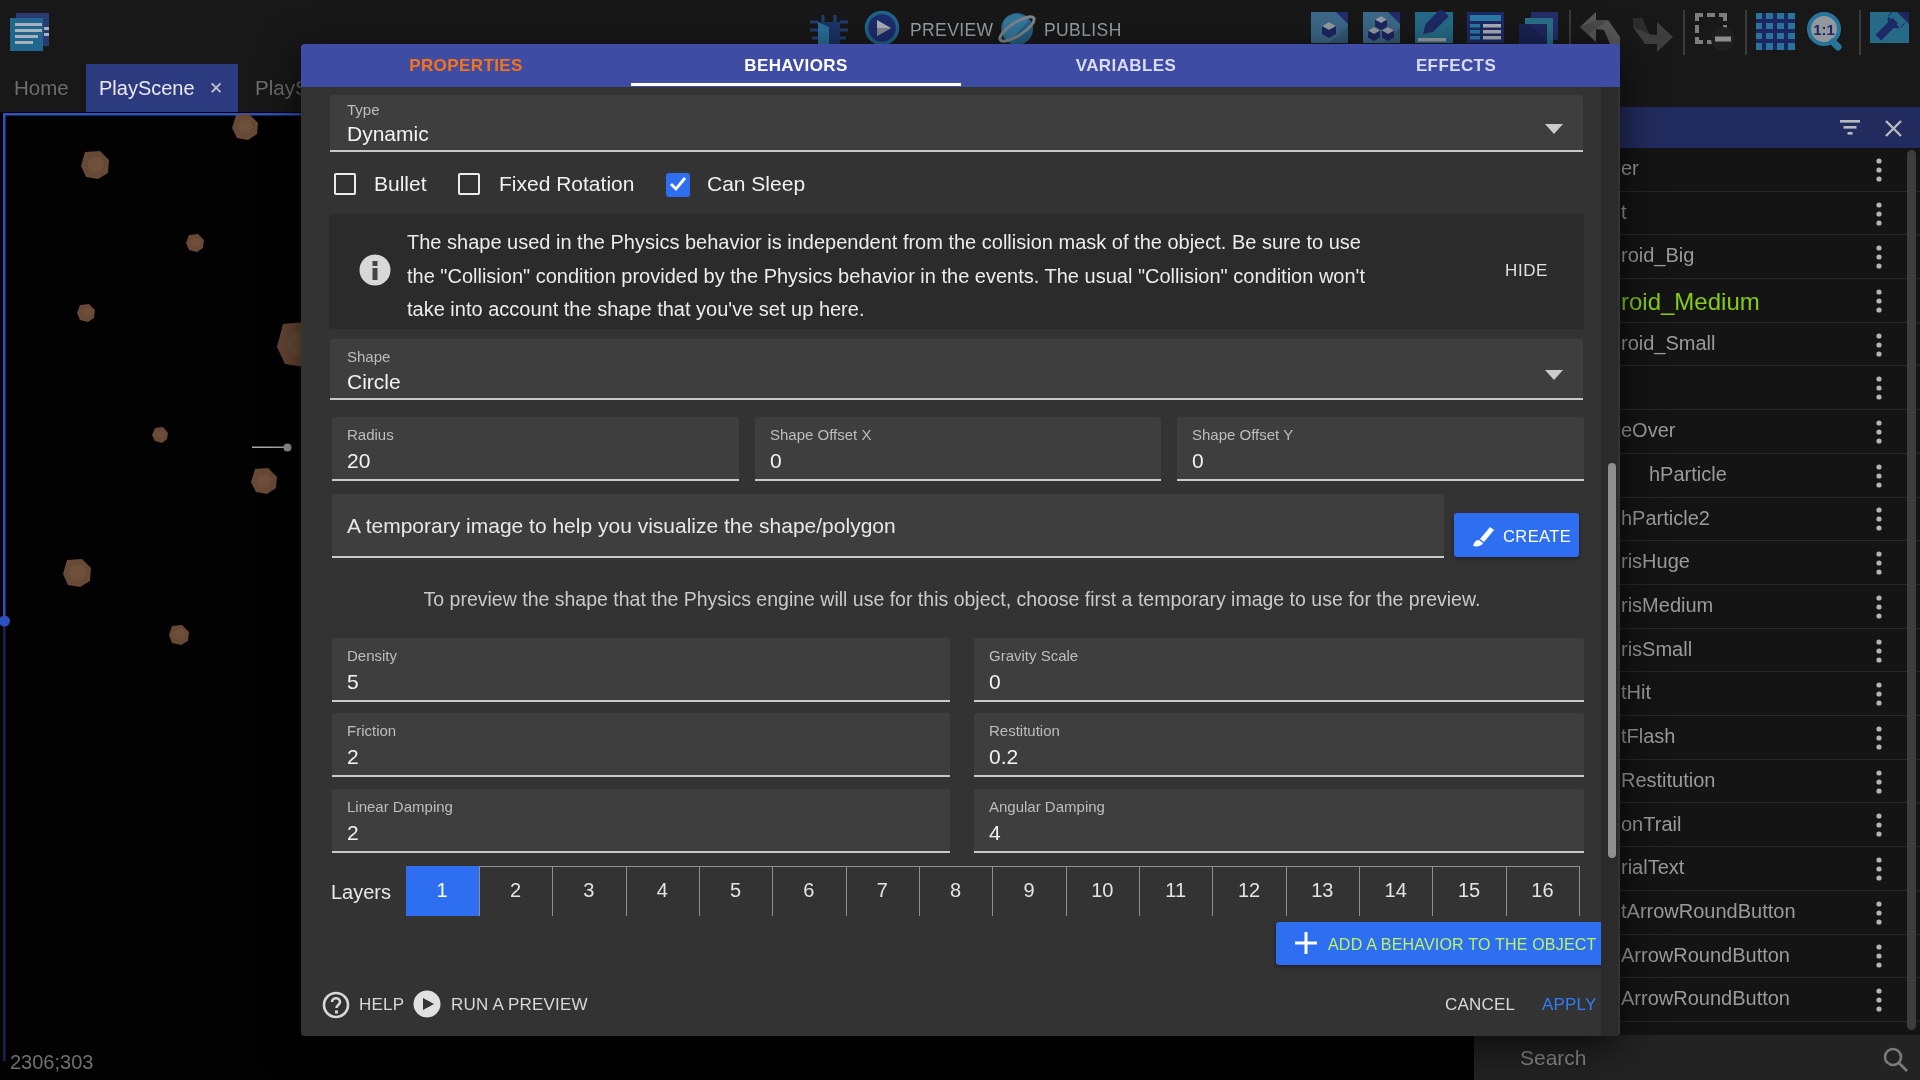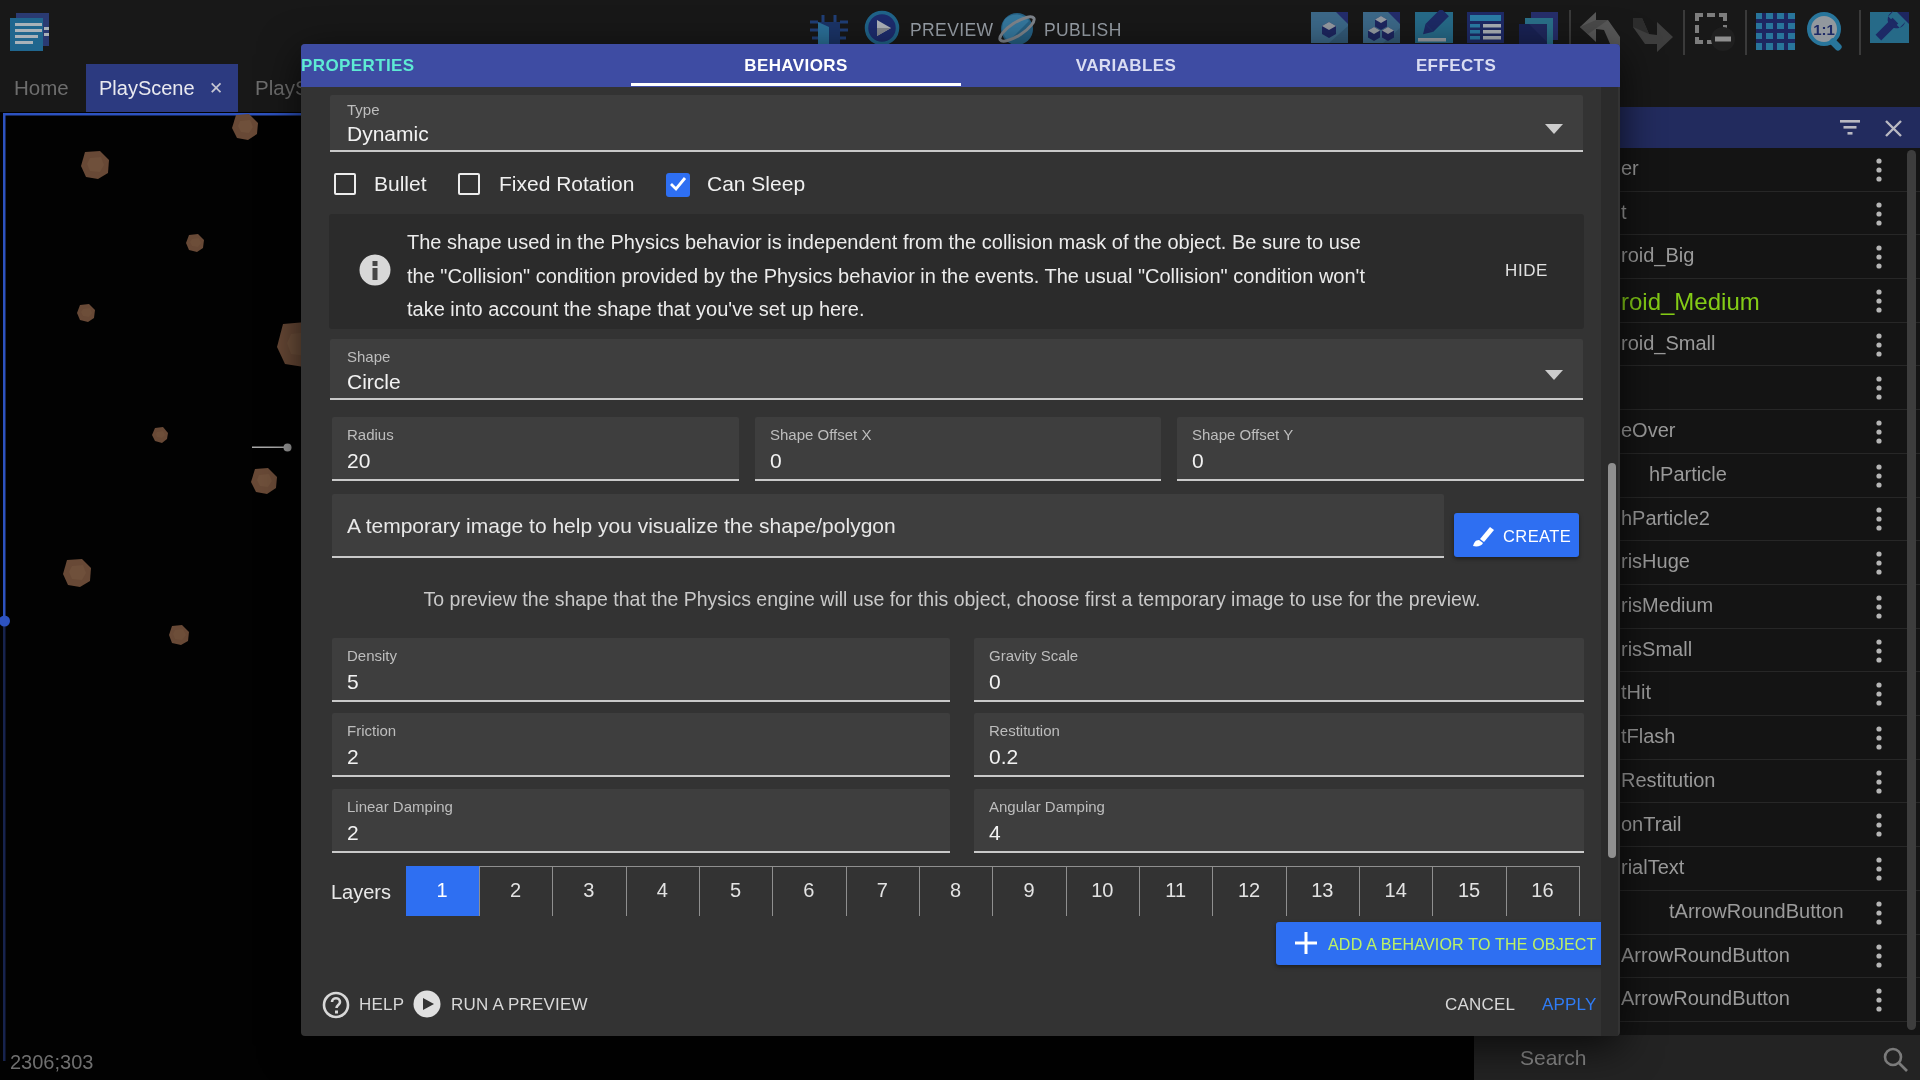--- a/index.html
+++ b/index.html
@@ -336,21 +336,21 @@
         <circle cx="7" cy="23" r="2.6" fill="#b5b5b5"></circle>
       </svg>
       <div class="abs" style="left:1474px;top:847.2px;width:446px;height:43.7px;border-bottom:1px solid #272727;"></div>
       <div class="abs" style="left:1621px;top:856.2px;font-size:20px;color:#9b9b9b;">rialText</div>
       <svg class="abs" style="left:1872px;top:855px;" width="14" height="28">
         <circle cx="7" cy="5" r="2.6" fill="#b5b5b5"></circle>
         <circle cx="7" cy="14" r="2.6" fill="#b5b5b5"></circle>
         <circle cx="7" cy="23" r="2.6" fill="#b5b5b5"></circle>
       </svg>
       <div class="abs" style="left:1474px;top:890.9000000000001px;width:446px;height:43.7px;border-bottom:1px solid #272727;"></div>
-      <div class="abs" style="left:1621px;top:899.9000000000001px;font-size:20px;color:#9b9b9b;margin-left:48px;">tArrowRoundButton</div>
+      <div class="abs" style="left:1621px;top:899.9000000000001px;font-size:20px;color:#9b9b9b;">tArrowRoundButton</div>
       <svg class="abs" style="left:1872px;top:898.7px;" width="14" height="28">
         <circle cx="7" cy="5" r="2.6" fill="#b5b5b5"></circle>
         <circle cx="7" cy="14" r="2.6" fill="#b5b5b5"></circle>
         <circle cx="7" cy="23" r="2.6" fill="#b5b5b5"></circle>
       </svg>
       <div class="abs" style="left:1474px;top:934.6px;width:446px;height:43.7px;border-bottom:1px solid #272727;"></div>
       <div class="abs" style="left:1621px;top:943.6px;font-size:20px;color:#9b9b9b;">ArrowRoundButton</div>
       <svg class="abs" style="left:1872px;top:942.4px;" width="14" height="28">
         <circle cx="7" cy="5" r="2.6" fill="#b5b5b5"></circle>
         <circle cx="7" cy="14" r="2.6" fill="#b5b5b5"></circle>
@@ -370,21 +370,21 @@
   <div class="abs" style="left:1474px;top:1035px;width:446px;height:45px;background:#232323;"></div>
   <div class="abs" style="left:1520px;top:1046px;font-size:21px;color:#8a8a8a;">Search</div>
   <svg class="abs" style="left:1882px;top:1046px;" width="28" height="28" viewBox="0 0 28 28">
     <circle cx="11" cy="11" r="8" fill="none" stroke="#7b7b7b" stroke-width="2.6"></circle>
     <path d="M17 17 L25 25" stroke="#7b7b7b" stroke-width="2.6"></path>
   </svg>
 
   <div class="abs" style="left:301px;top:44px;width:1319px;height:992px;background:#333333;border-radius:4px;box-shadow:0 10px 40px rgba(0,0,0,0.7);"></div>
 
   <div class="abs" style="left:301px;top:44px;width:1319px;height:43px;background:#3e4ca3;border-radius:4px 4px 0 0;"></div>
-  <div class="abs" style="left:301px;top:56px;width:330px;text-align:left;font-size:17px;font-weight:bold;color:#5eead4;letter-spacing:0.4px;">PROPERTIES</div>
+  <div class="abs" style="left:301px;top:56px;width:330px;text-align:center;font-size:17px;font-weight:bold;color:#f97316;letter-spacing:0.4px;">PROPERTIES</div>
   <div class="abs" style="left:631px;top:56px;width:330px;text-align:center;font-size:17px;font-weight:bold;color:#ffffff;letter-spacing:0.4px;">BEHAVIORS</div>
   <div class="abs" style="left:961px;top:56px;width:330px;text-align:center;font-size:17px;font-weight:bold;color:#d9dcf2;letter-spacing:0.4px;">VARIABLES</div>
   <div class="abs" style="left:1291px;top:56px;width:330px;text-align:center;font-size:17px;font-weight:bold;color:#d9dcf2;letter-spacing:0.4px;">EFFECTS</div>
   <div class="abs" style="left:631px;top:83px;width:330px;height:3px;background:#ffffff;"></div>
 
   <div class="abs" style="left:330px;top:95px;width:1253px;height:57px;background:#3e3e3e;border-bottom:2px solid #c9c9c9;border-radius:2px 2px 0 0;"></div>
   <div class="abs" style="left:347px;top:101px;font-size:15px;color:#bdbdbd;">Type</div>
   <div class="abs" style="left:347px;top:122px;font-size:21px;color:#f2f2f2;">Dynamic</div>
   <svg class="abs" style="left:1543px;top:122px;" width="22" height="14">
       <path d="M2 2 L20 2 L11 12 Z" fill="#cccccc"></path>

